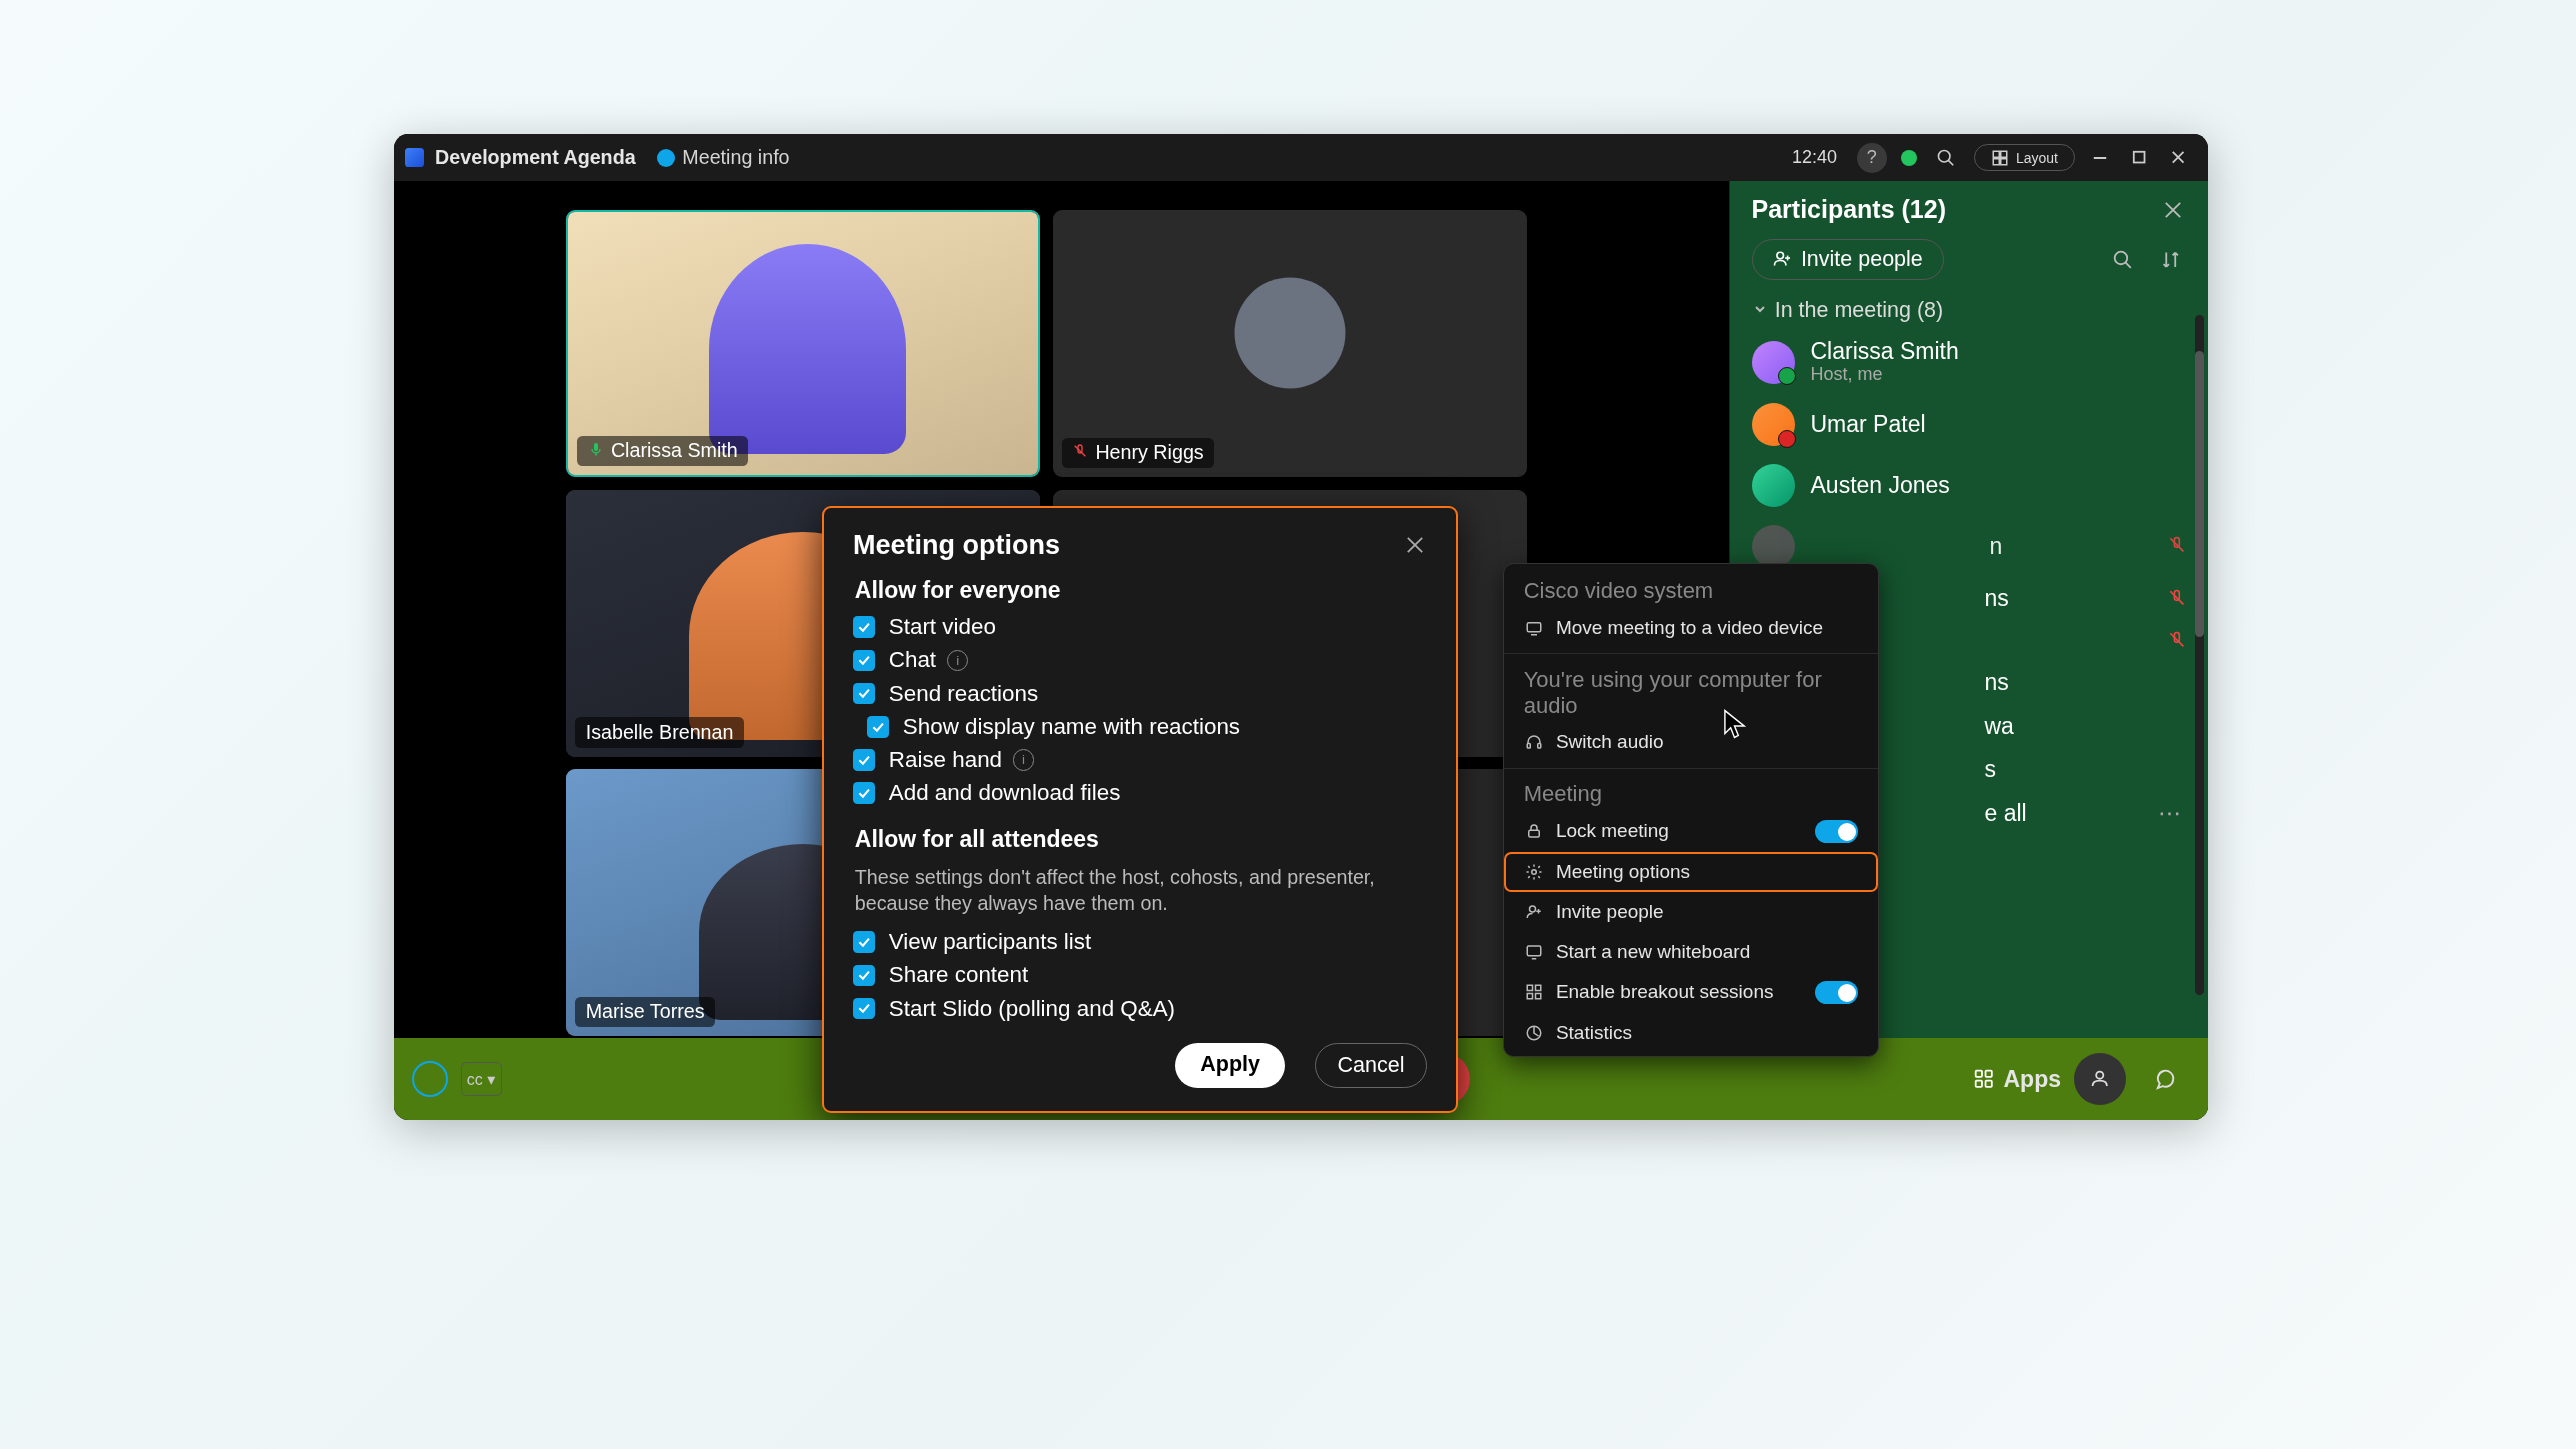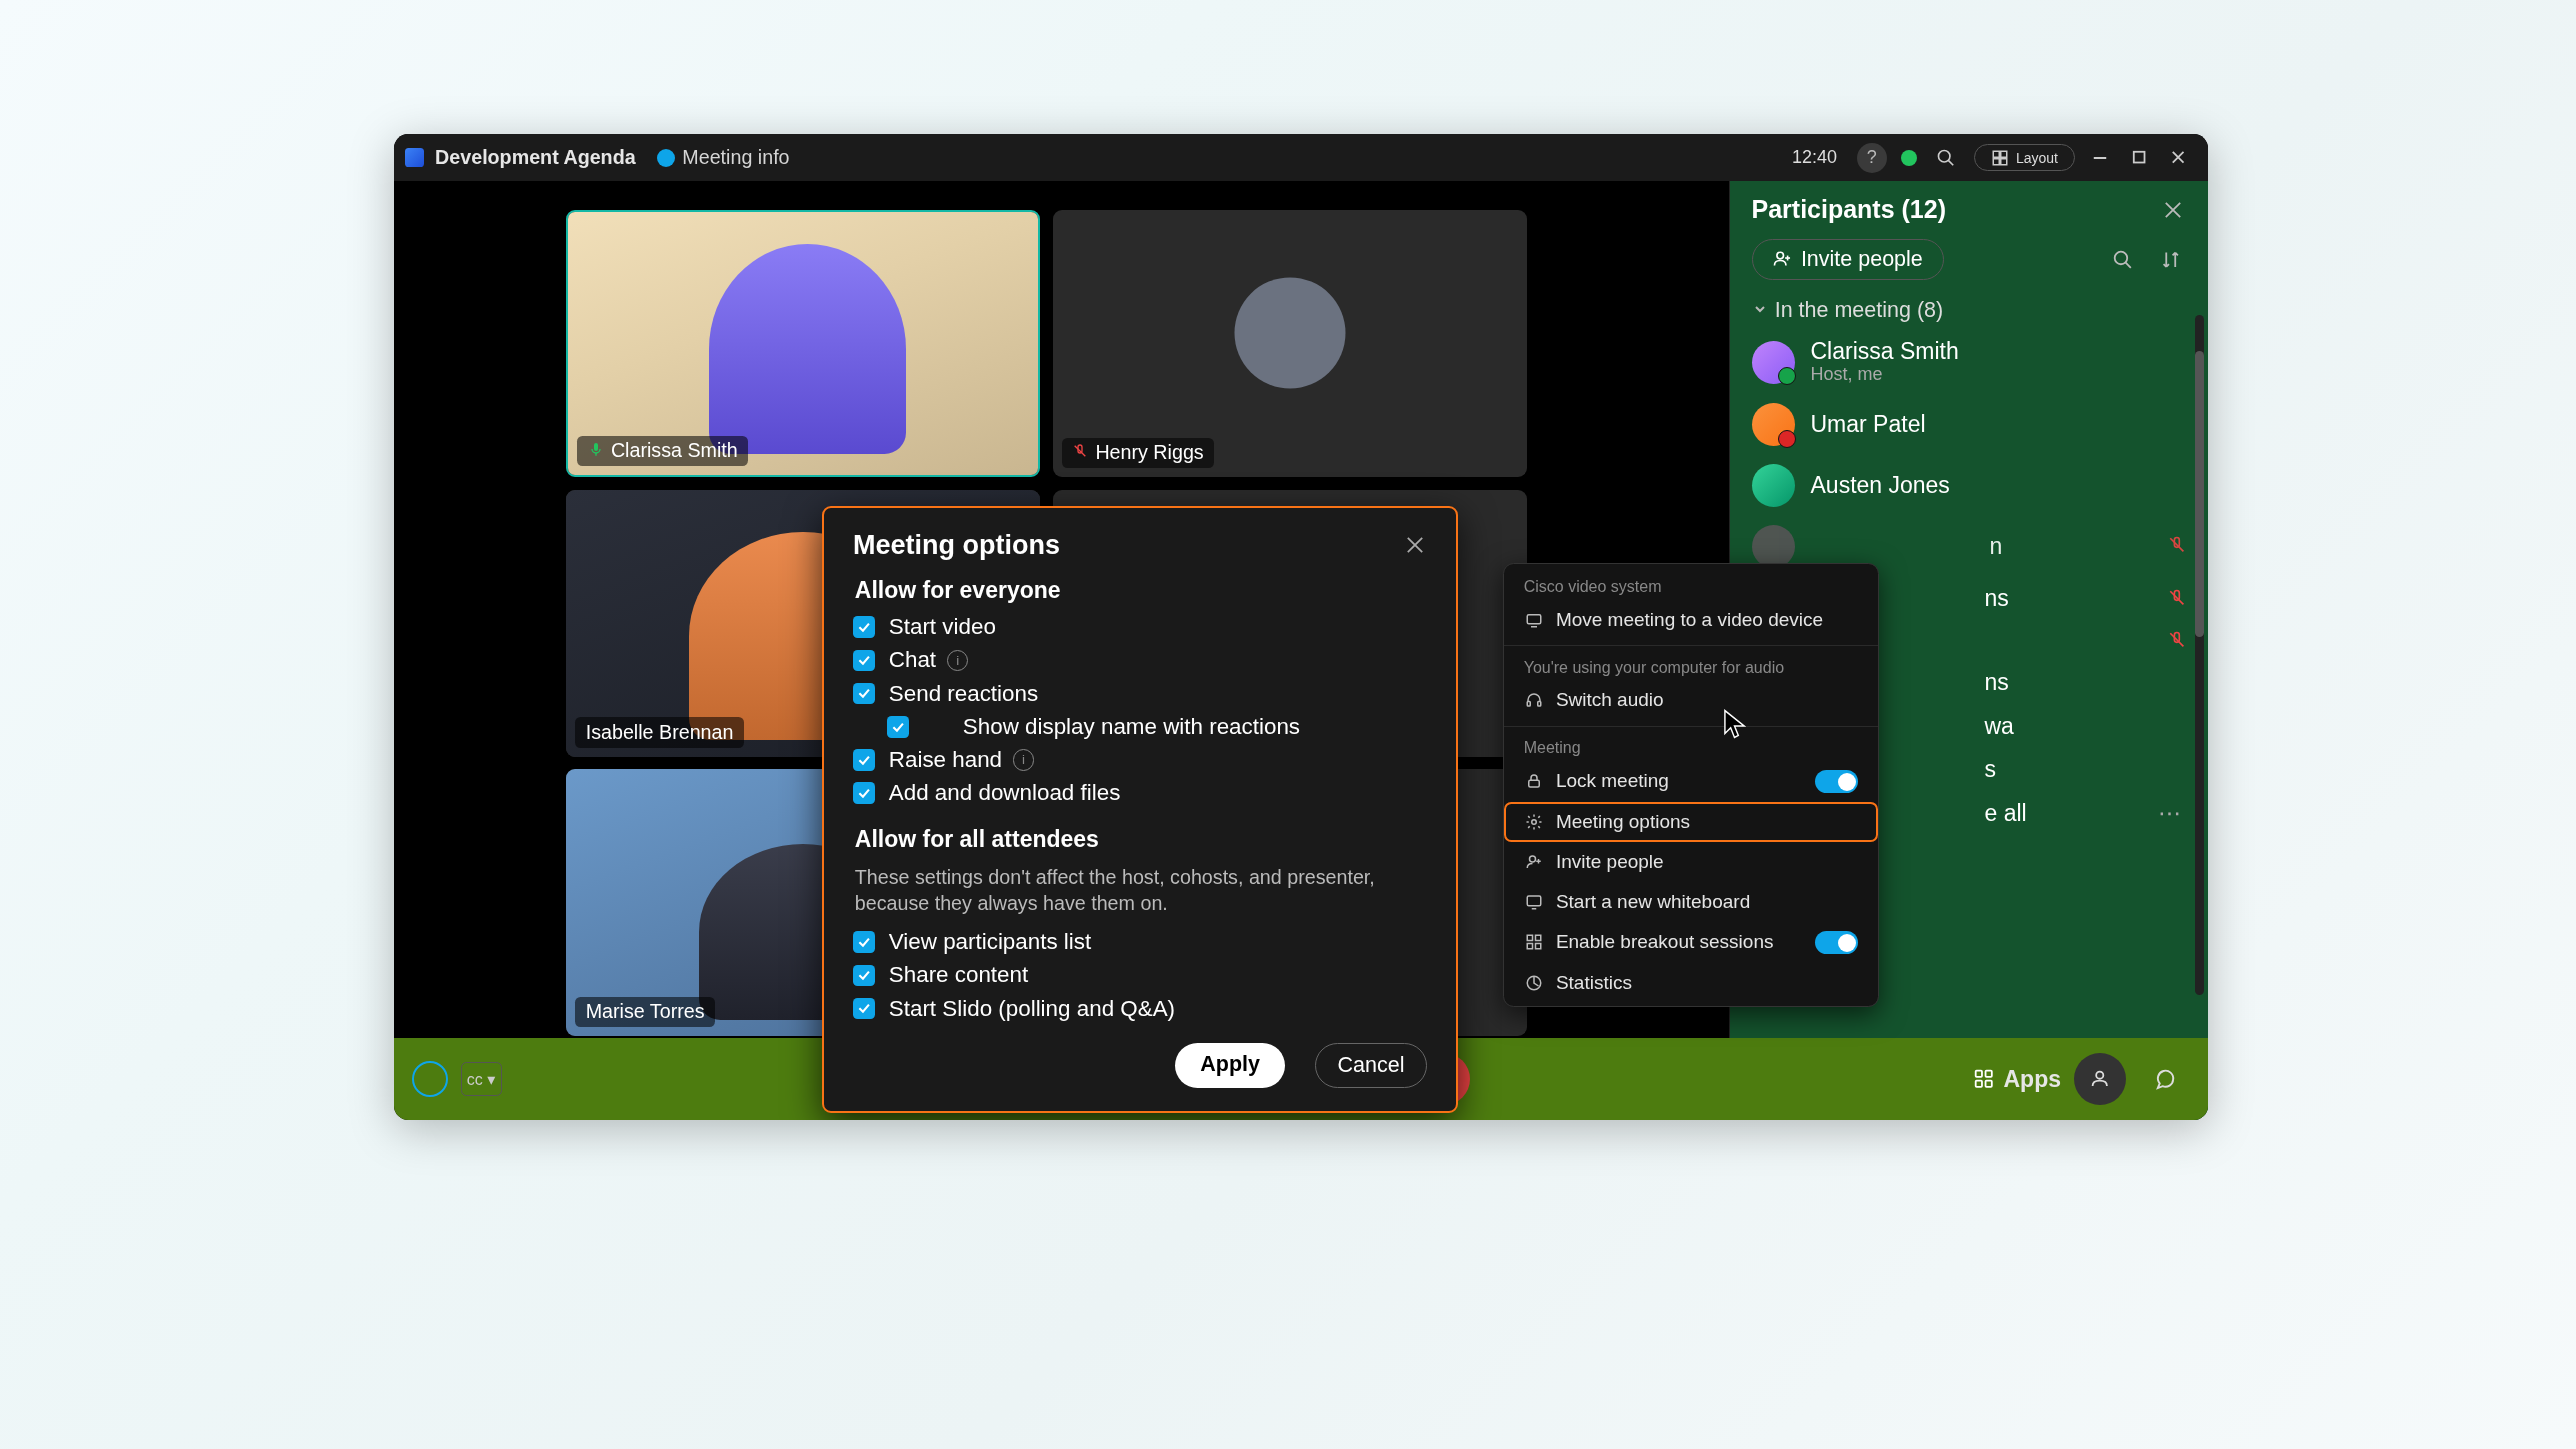--- a/index.html
+++ b/index.html
@@ -66,36 +66,36 @@
   .bb-left,.bb-right{display:flex;align-items:center;gap:12.5px;}
   .bb-center{flex:1;display:flex;align-items:center;justify-content:center;gap:12.5px;}
   .bb-ring{width:32px;height:32px;border:2.7px solid #0ea5e9;border-radius:50%;}
   .cc-btn{width:39px;height:32px;border:1.3px solid #555;border-radius:5.4px;display:flex;align-items:center;justify-content:center;color:#ccc;font-size:16px;cursor:pointer;}
   .bb-pill{display:flex;align-items:center;border:1.3px solid #555;border-radius:27px;padding:9px 21.5px;cursor:pointer;color:#fff;gap:9px;font-size:21.5px;}
   .bb-circle{width:52px;height:52px;border:1.3px solid #555;border-radius:50%;display:flex;align-items:center;justify-content:center;cursor:pointer;}
   .bb-end{width:52px;height:52px;border-radius:50%;background:#ef4444;display:flex;align-items:center;justify-content:center;cursor:pointer;}
   .apps-btn{display:flex;align-items:center;gap:9px;cursor:pointer;font-size:23px;font-weight:600;}
   
   .context-menu{position:absolute;left:1109px;top:429px;width:374px;background:#141414;border:0.9px solid #333;border-radius:10.7px;padding:7.2px 0 3.6px 0;box-shadow:0 7.2px 27px rgba(0,0,0,.6);font-size:19px;}
-  .cm-sect-label{padding:7.2px 19.7px 3.6px 19.7px;color:#888;font-size:16px;}
+  .cm-sect-label{padding:7.2px 19.7px 3.6px 19.7px;color:#888;font-size:22px;}
   .cm-item{display:flex;align-items:center;padding:9px 19.7px;cursor:pointer;color:#e5e5e5;gap:12.5px;}
   .cm-item .toggle{margin-left:auto;width:43px;height:23px;border-radius:12.5px;background:#0ea5e9;position:relative;}
   .cm-item .toggle .knob{position:absolute;right:2.7px;top:2.7px;width:18px;height:18px;border-radius:50%;background:#fff;}
   .cm-sep{height:0.9px;background:#2a2a2a;margin:5.4px 0;}
   .cm-item.hl{outline:2.7px solid #f97316;outline-offset:-2.7px;border-radius:7.2px;}
   .cm-icon{width:19.7px;height:19.7px;flex-shrink:0;display:flex;align-items:center;justify-content:center;}
   
   .meeting-dialog{position:absolute;left:428px;top:372px;width:574px;background:#1a1a1a;border:2.7px solid #f97316;border-radius:9px;padding:21.5px 29px 23px 29px;box-shadow:0 10.7px 36px rgba(0,0,0,.7);}
   .md-title{display:flex;align-items:center;margin-bottom:16px;}
   .md-title h2{font-size:27px;font-weight:700;margin:0;color:#fff;flex:1;}
   .md-close{width:25px;height:25px;display:flex;align-items:center;justify-content:center;cursor:pointer;color:#aaa;}
   .md-sect-h{font-size:23px;font-weight:700;color:#fff;margin:5.4px 0 10.7px 1.8px;}
   .md-desc{font-size:19.7px;color:#bbb;margin:1.8px 0 12.5px 1.8px;line-height:1.35;}
   .md-check{display:flex;align-items:center;margin:7.2px 0;font-size:22.4px;color:#fff;}
-  .md-check.sub{margin-left:34px;gap:40px;}
+  .md-check.sub{margin-left:14px;}
   .cbox{width:21.5px;height:21.5px;border-radius:4.5px;background:#0ea5e9;margin-right:14.3px;display:flex;align-items:center;justify-content:center;flex-shrink:0;}
   .cbox svg{stroke:#fff;stroke-width:3.5;fill:none;}
   .info-i{width:19.7px;height:19.7px;border:1.3px solid #888;border-radius:50%;margin-left:10.7px;display:flex;align-items:center;justify-content:center;font-size:13.4px;color:#888;}
   .md-btns{display:flex;justify-content:flex-end;gap:30px;margin-top:21.5px;}
   .btn-primary{background:#fff;color:#000;font-size:21.5px;font-weight:600;border-radius:23px;padding:9px 25px;cursor:pointer;}
   .btn-secondary{background:transparent;border:1.3px solid #666;color:#fff;font-size:21.5px;border-radius:23px;padding:9px 21.5px;cursor:pointer;}
   
   .cursor-ptr{position:absolute;left:1329px;top:574px;width:23px;height:32px;}
 </style>
 </head>

